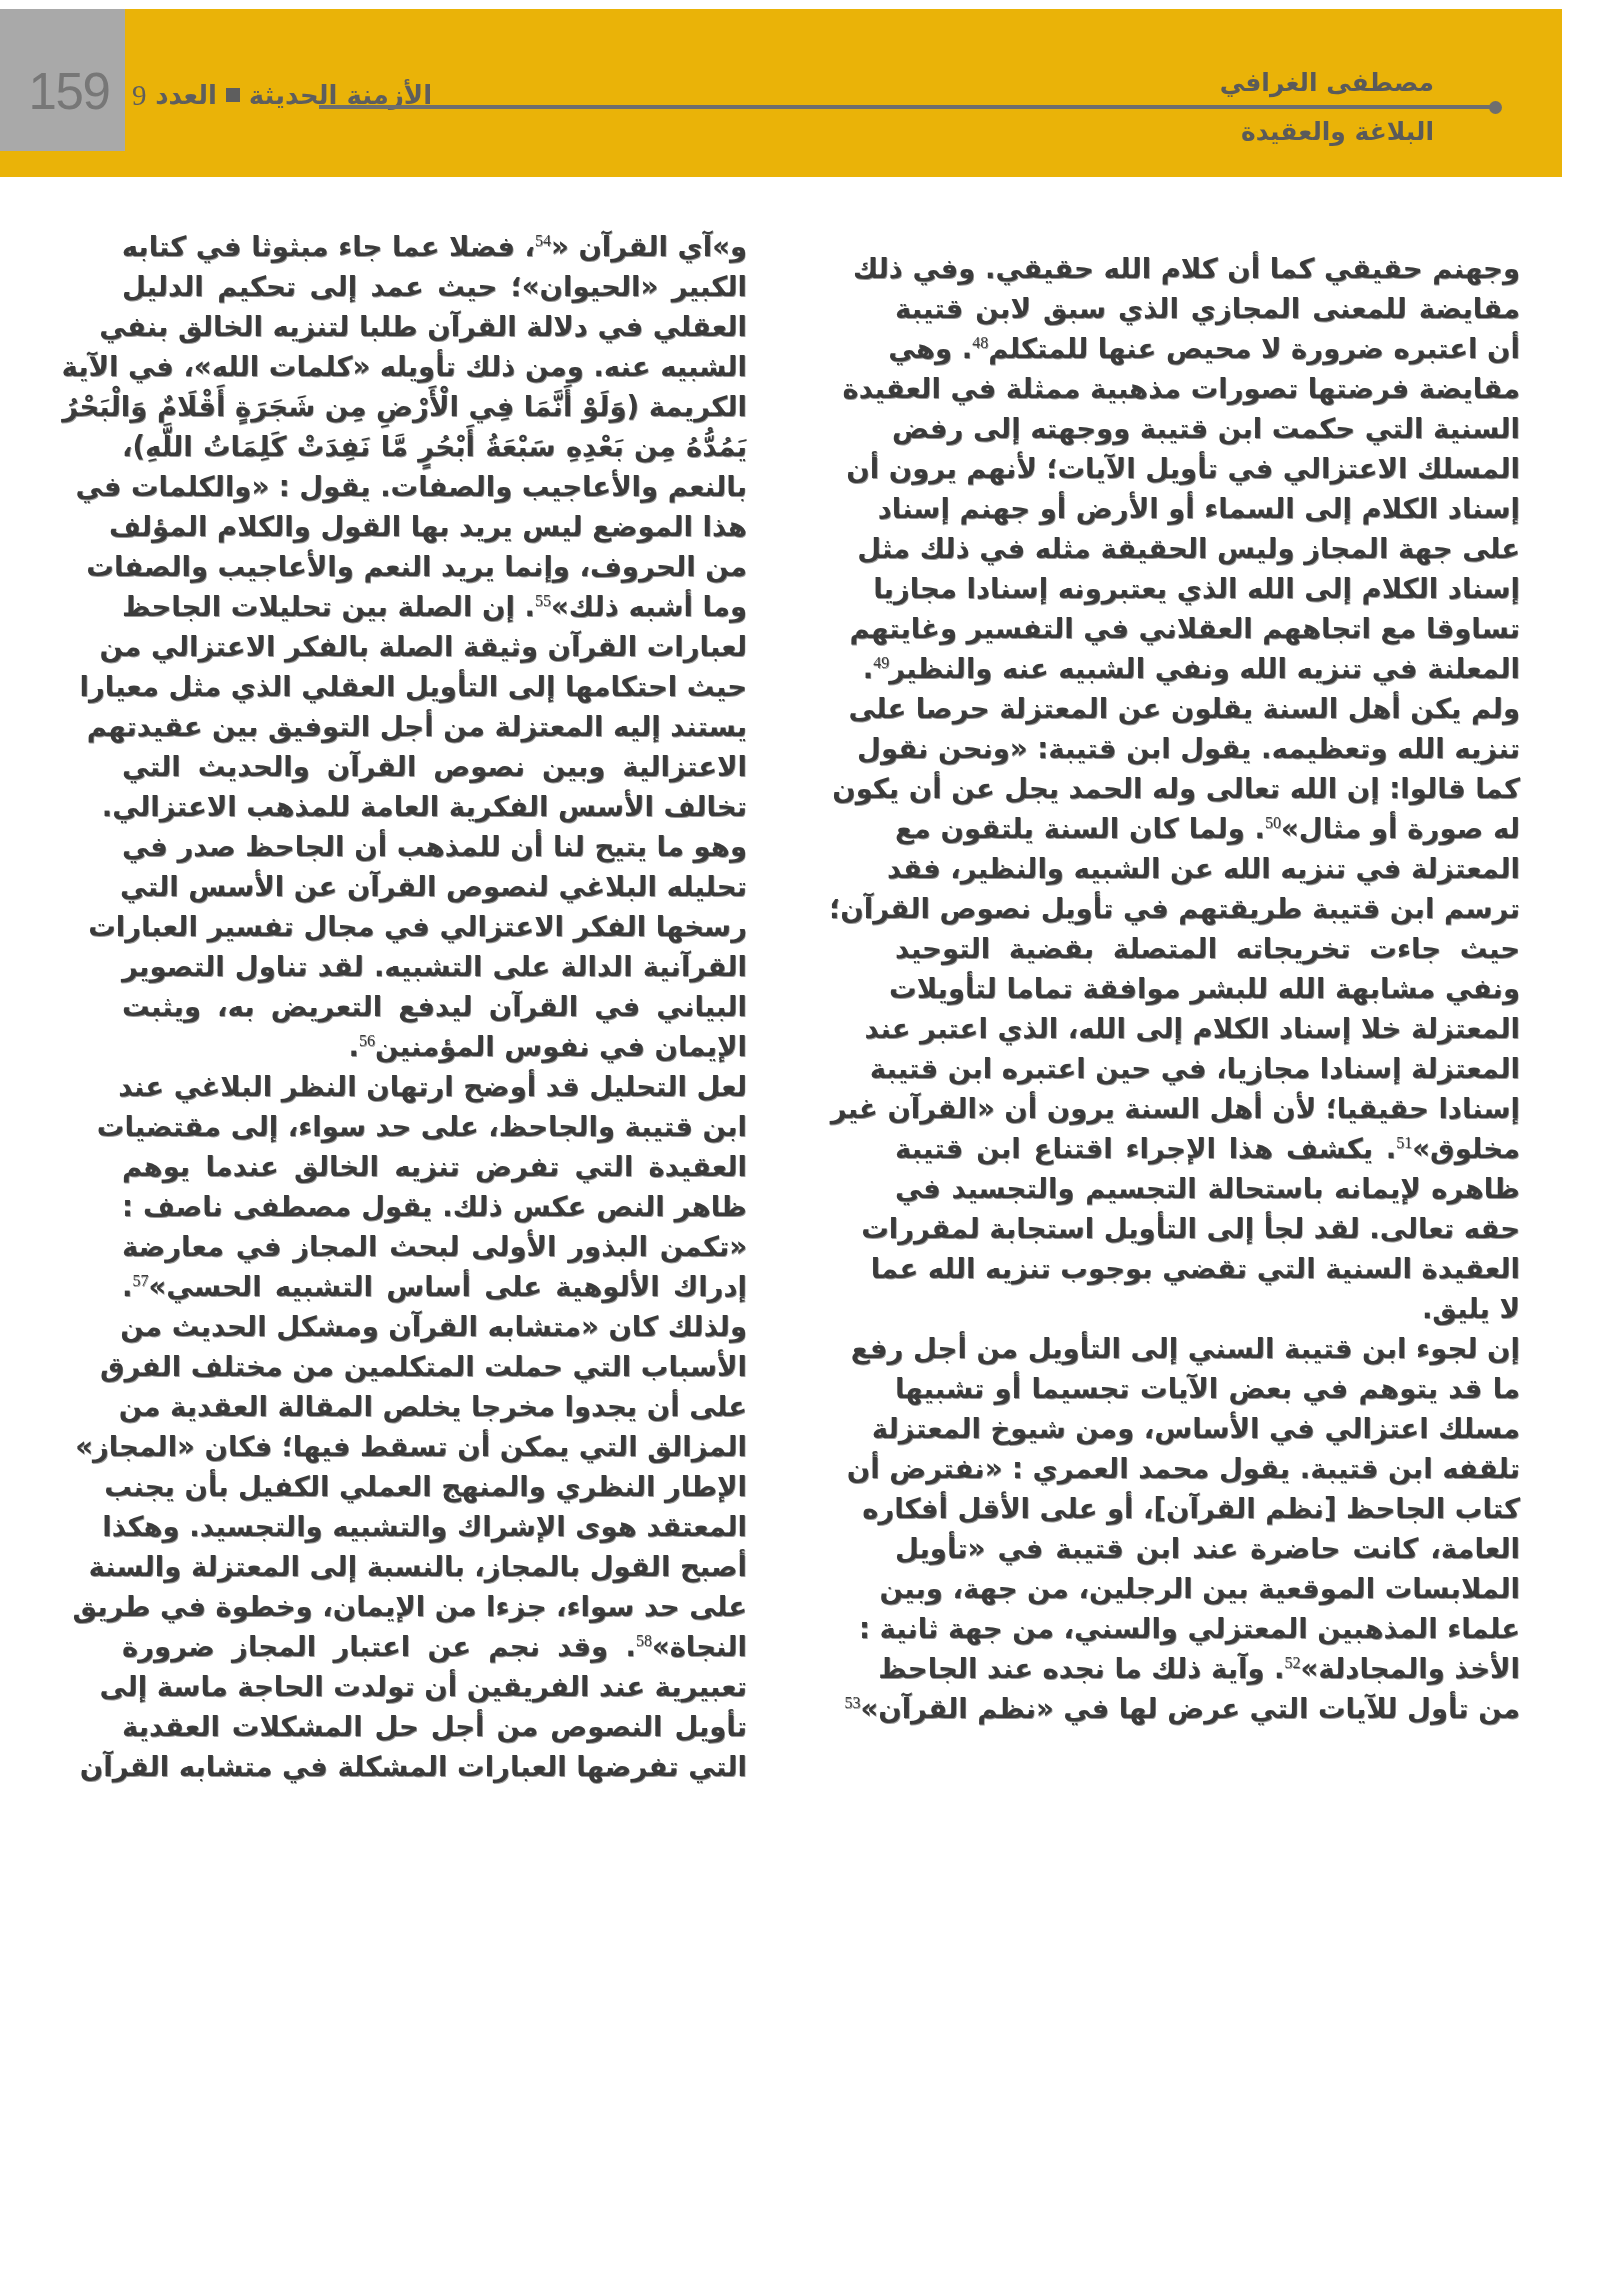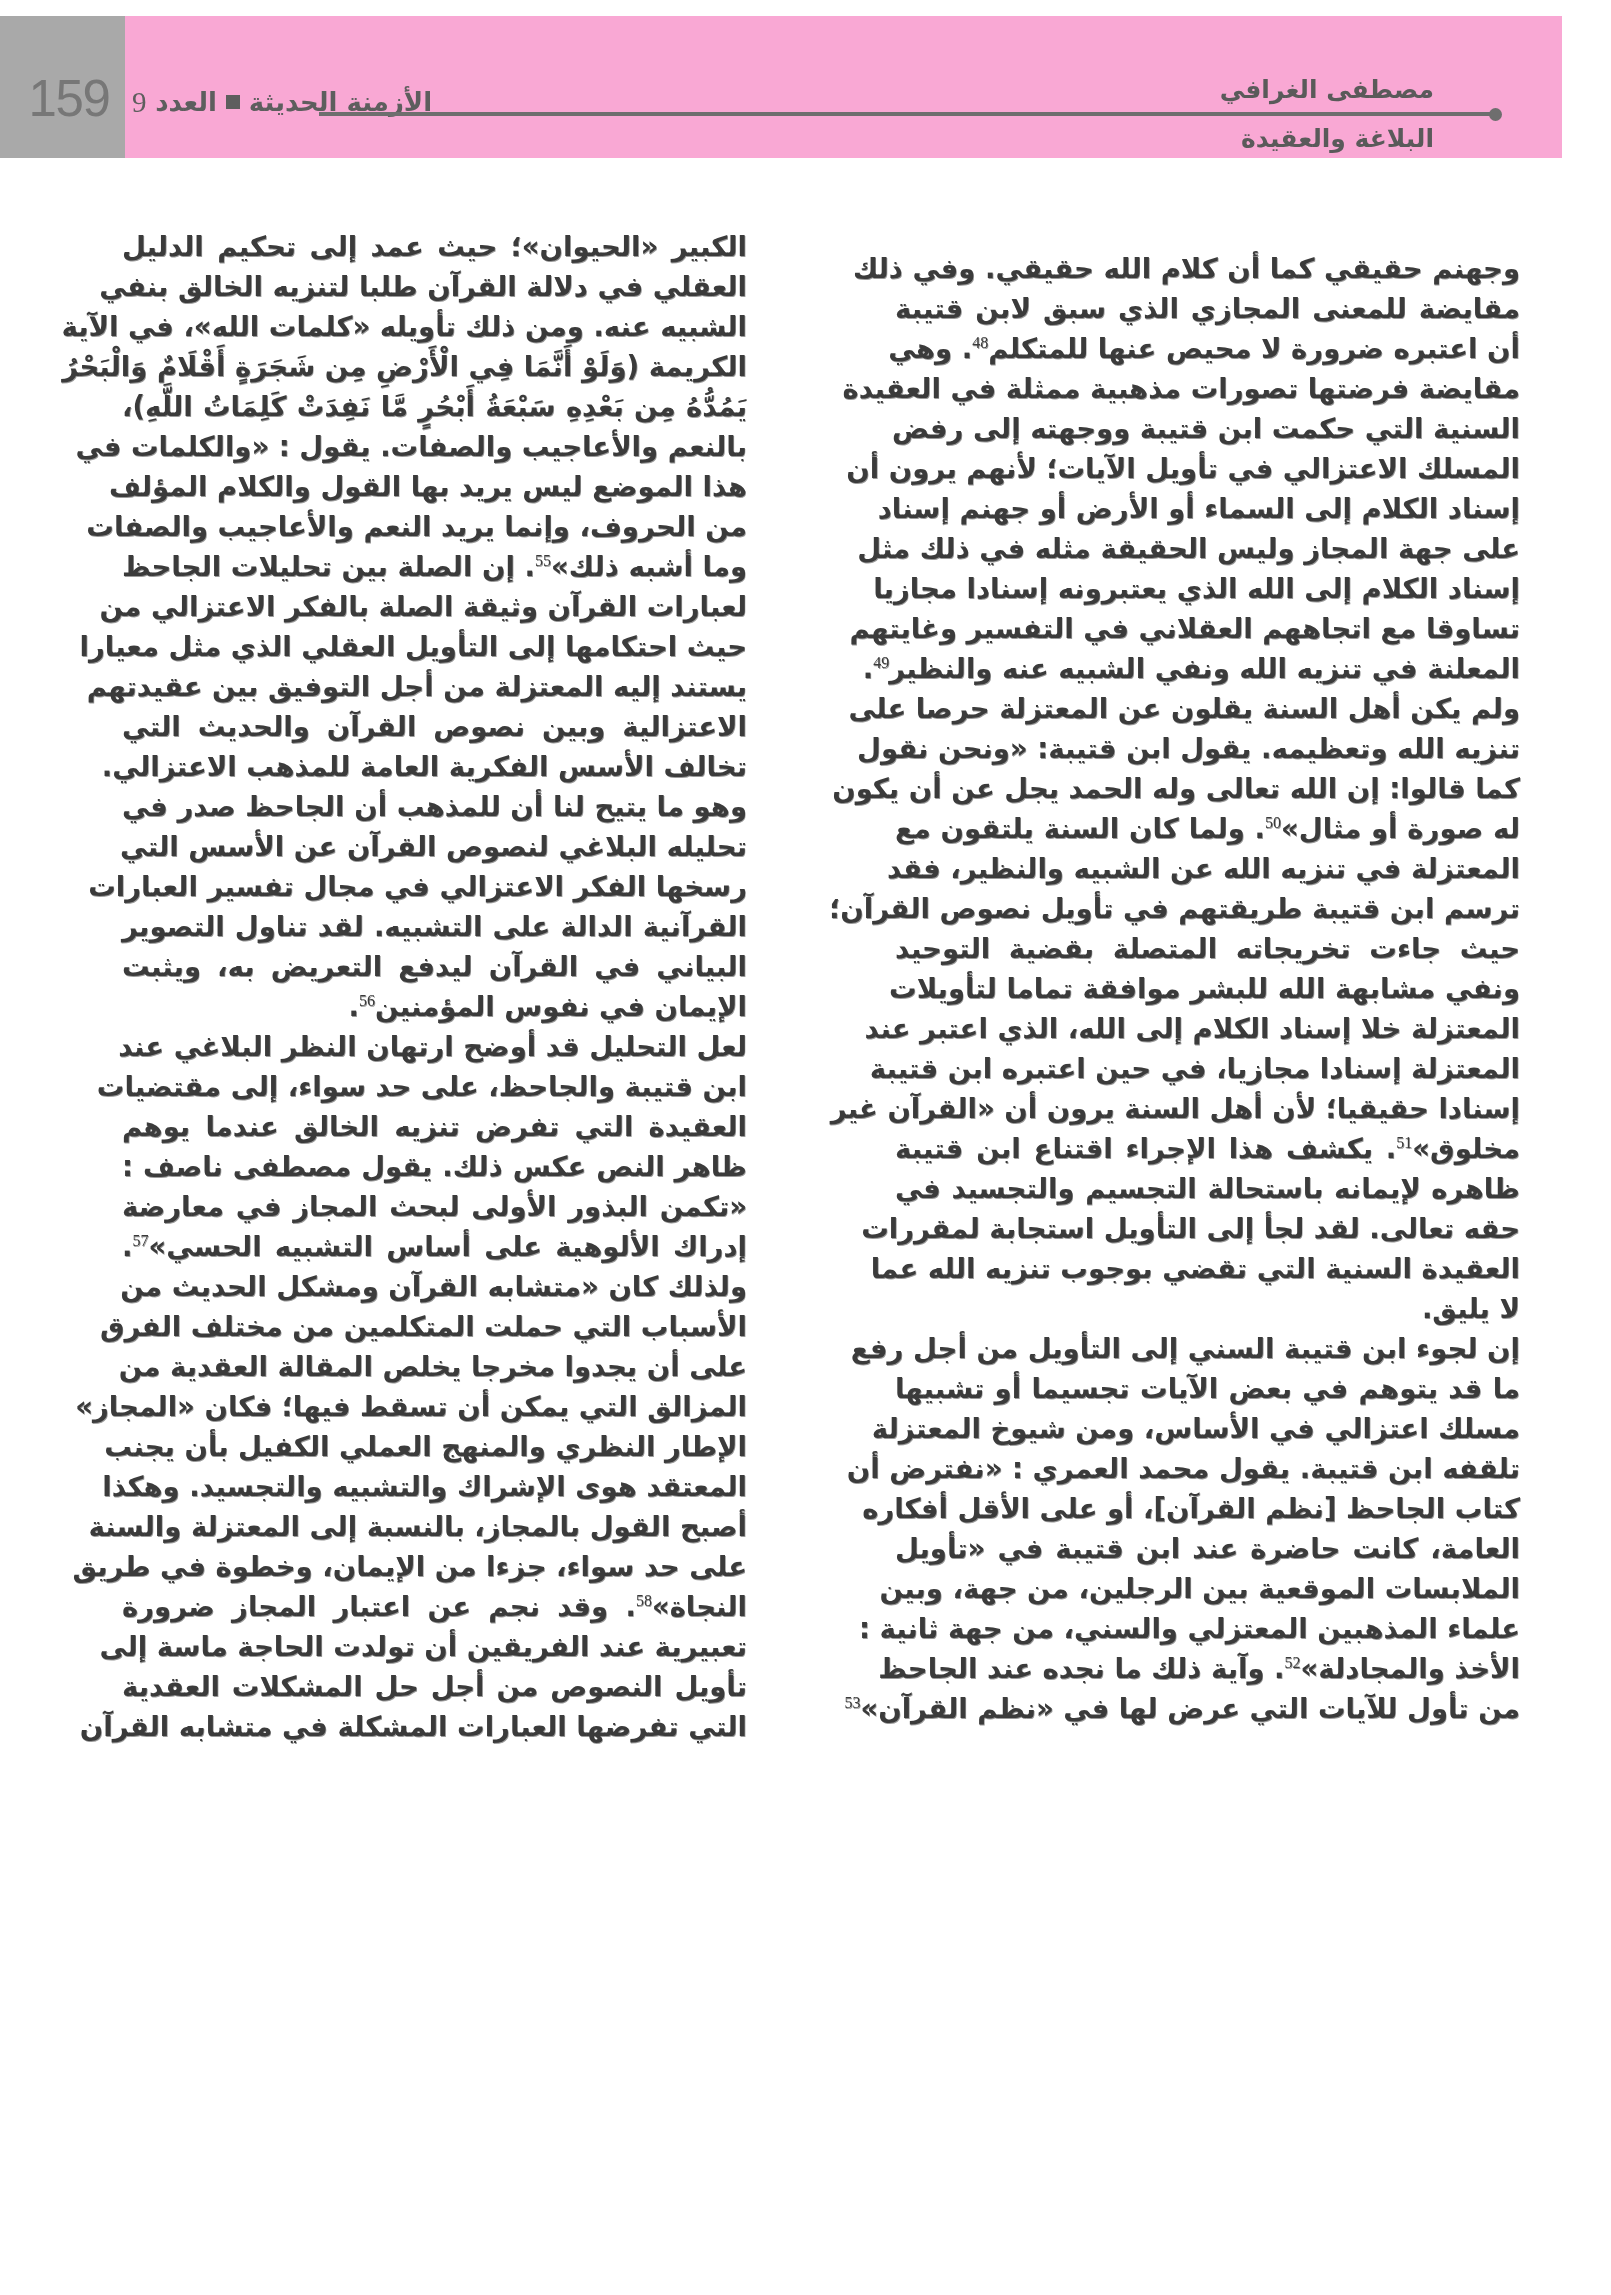--- a/index.html
+++ b/index.html
@@ -1,22 +1,22 @@
 <!DOCTYPE html>
 <html style="font-size:11.6px"><head>
 <meta charset="utf-8">
 <style>
   html, body { margin:0; padding:0; }
   body {
     width:1611px; height:2295px; background:#ffffff; position:relative; overflow:hidden;
     font-family:"DejaVu Sans", sans-serif;
   }
   .header {
-    position:absolute; left:0; top:16px; width:1562px; height:142px;
-    background:#f9a8d4;
+    position:absolute; left:0; top:9px; width:1562px; height:168px;
+    background:#eab308;
   }
   .page-box {
     position:absolute; left:0; top:0; width:125px; height:142px; background:#a9a9a9;
   }
   .page-number {
     position:absolute; left:22px; top:57px; width:94px; text-align:center;
     font-family:"Liberation Sans", sans-serif; font-size:51px; line-height:51px;
     color:#777777; letter-spacing:-1.4px;
   }
   .journal {
@@ -106,20 +106,21 @@
     <div class="line"><span>مسلك اعتزالي في الأساس، ومن شيوخ المعتزلة</span></div>
     <div class="line"><span>تلقفه ابن قتيبة. يقول محمد العمري : «نفترض أن</span></div>
     <div class="line"><span>كتاب الجاحظ [نظم القرآن]، أو على الأقل أفكاره</span></div>
     <div class="line"><span>العامة، كانت حاضرة عند ابن قتيبة في «تأويل</span></div>
     <div class="line"><span>الملابسات الموقعية بين الرجلين، من جهة، وبين</span></div>
     <div class="line"><span>علماء المذهبين المعتزلي والسني، من جهة ثانية :</span></div>
     <div class="line"><span>الأخذ والمجادلة»</span><sup>52</sup><span>. وآية ذلك ما نجده عند الجاحظ</span></div>
     <div class="line"><span>من تأول للآيات التي عرض لها في «نظم القرآن»</span><sup>53</sup></div>
   </div>
 <div class="column col-left">
+    <div class="line"><span>و»آي القرآن «</span><sup>54</sup><span>، فضلا عما جاء مبثوثا في كتابه</span></div>
     <div class="line"><span>الكبير «الحيوان»؛ حيث عمد إلى تحكيم الدليل</span></div>
     <div class="line"><span>العقلي في دلالة القرآن طلبا لتنزيه الخالق بنفي</span></div>
     <div class="line"><span>الشبيه عنه. ومن ذلك تأويله «كلمات الله»، في الآية</span></div>
     <div class="line"><span>الكريمة (وَلَوْ أَنَّمَا فِي الْأَرْضِ مِن شَجَرَةٍ أَقْلَامٌ وَالْبَحْرُ</span></div>
     <div class="line"><span>يَمُدُّهُ مِن بَعْدِهِ سَبْعَةُ أَبْحُرٍ مَّا نَفِدَتْ كَلِمَاتُ اللَّهِ)،</span></div>
     <div class="line"><span>بالنعم والأعاجيب والصفات. يقول : «والكلمات في</span></div>
     <div class="line"><span>هذا الموضع ليس يريد بها القول والكلام المؤلف</span></div>
     <div class="line"><span>من الحروف، وإنما يريد النعم والأعاجيب والصفات</span></div>
     <div class="line"><span>وما أشبه ذلك»</span><sup>55</sup><span>. إن الصلة بين تحليلات الجاحظ</span></div>
     <div class="line"><span>لعبارات القرآن وثيقة الصلة بالفكر الاعتزالي من</span></div>

